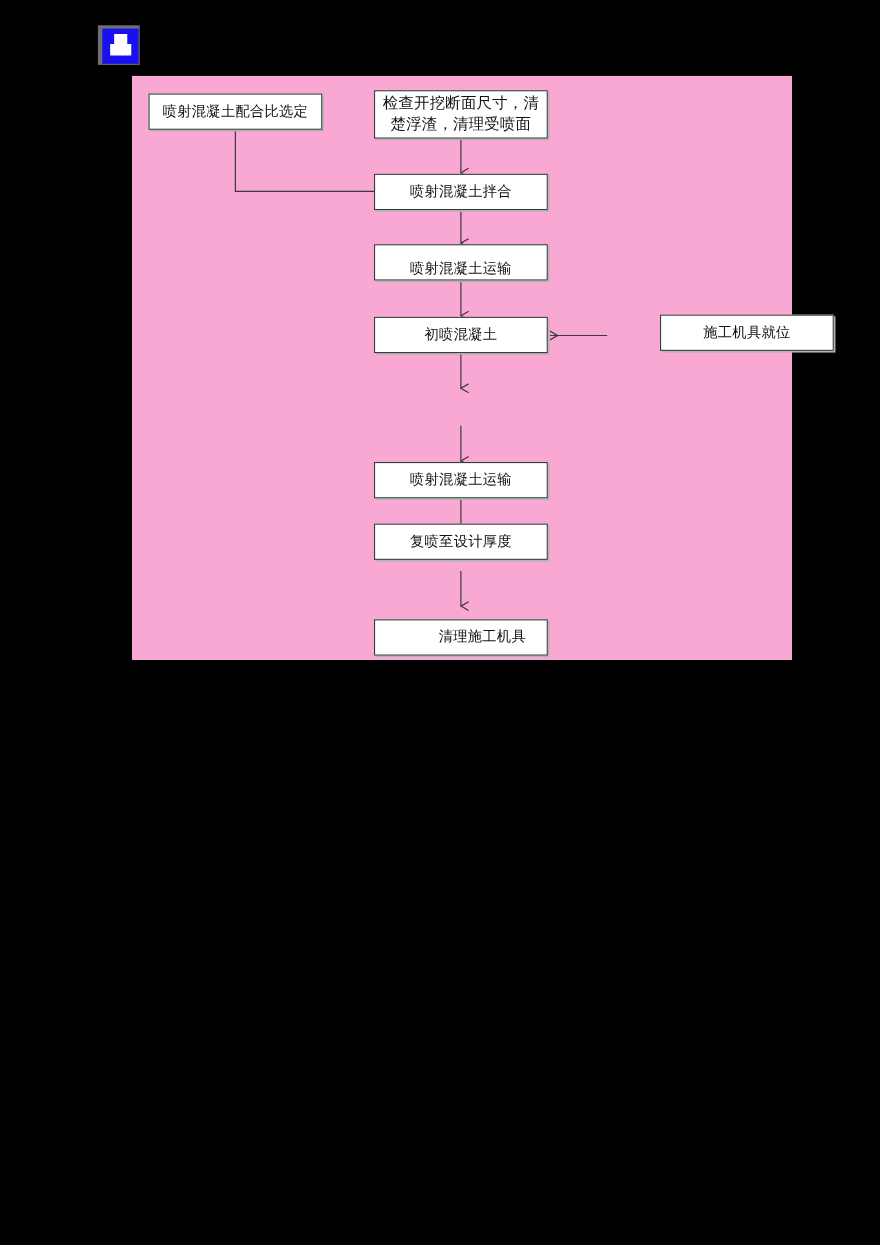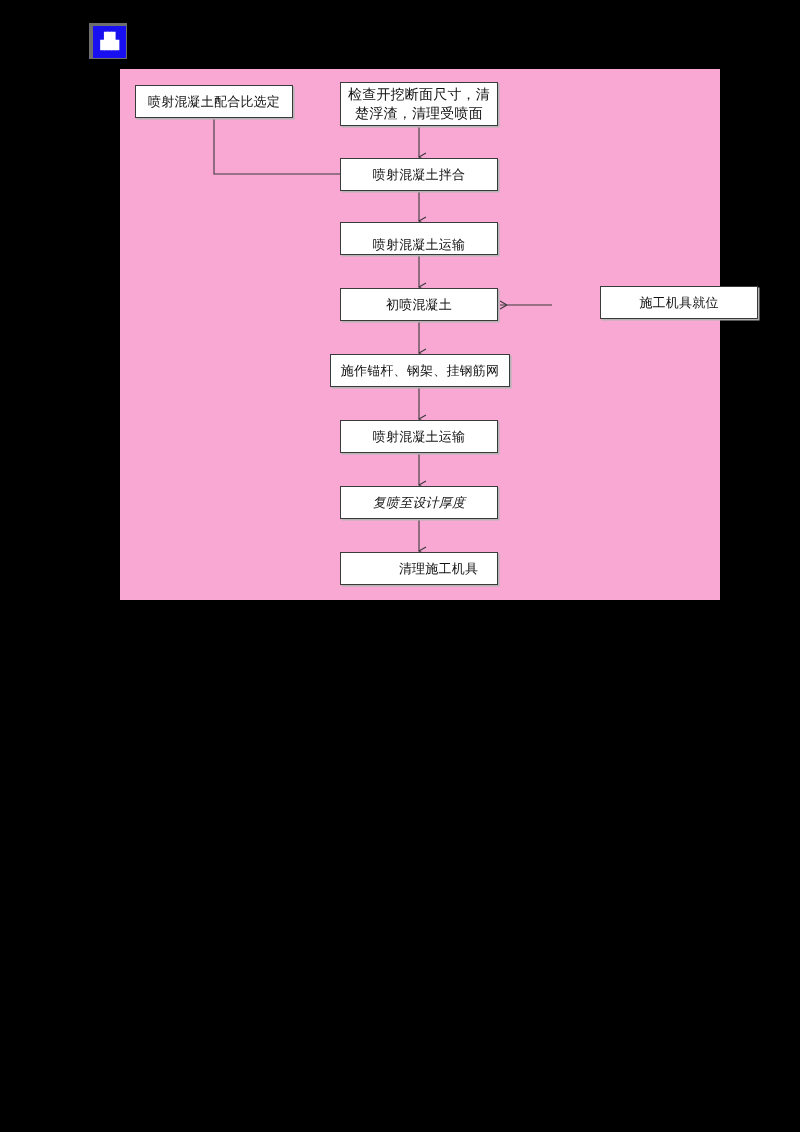--- a/index.html
+++ b/index.html
@@ -149,29 +149,26 @@
   </div>
 
   <div class="node-box" style="left:220px; top:219px; width:158px; height:33px;text-align:right;">
     <span class="node-label">初喷混凝土</span>
   </div>
 
   <div class="node-box" style="left:432px; top:217px; width:158px; height:33px;margin-left:48px;">
     <span class="node-label">施工机具就位</span>
   </div>
 
-  <div class="node-box" style="left:210px; top:285px; width:180px; height:33px;">
-    <span class="node-label">施作锚杆、钢架、挂钢筋网</span>
-  </div>
 
   <div class="node-box" style="left:220px; top:351px; width:158px; height:33px;">
     <span class="node-label">喷射混凝土运输</span>
   </div>
 
-  <div class="node-box" style="left:220px; top:417px; width:158px; height:33px;font-style:italic;">
+  <div class="node-box" style="left:220px; top:407px; width:158px; height:33px;">
     <span class="node-label">复喷至设计厚度</span>
   </div>
 
-  <div class="node-box" style="left:220px; top:483px; width:158px; height:33px;padding-left:39px;">
+  <div class="node-box" style="left:220px; top:494px; width:158px; height:33px;padding-left:39px;">
     <span class="node-label">清理施工机具</span>
   </div>
 
 </div>
 
 </body></html>

